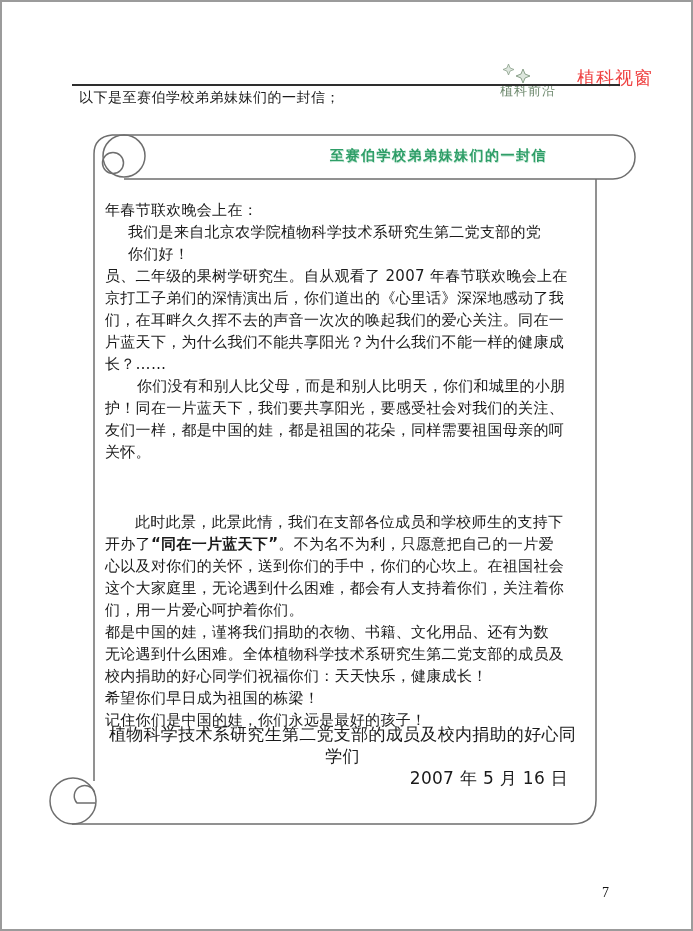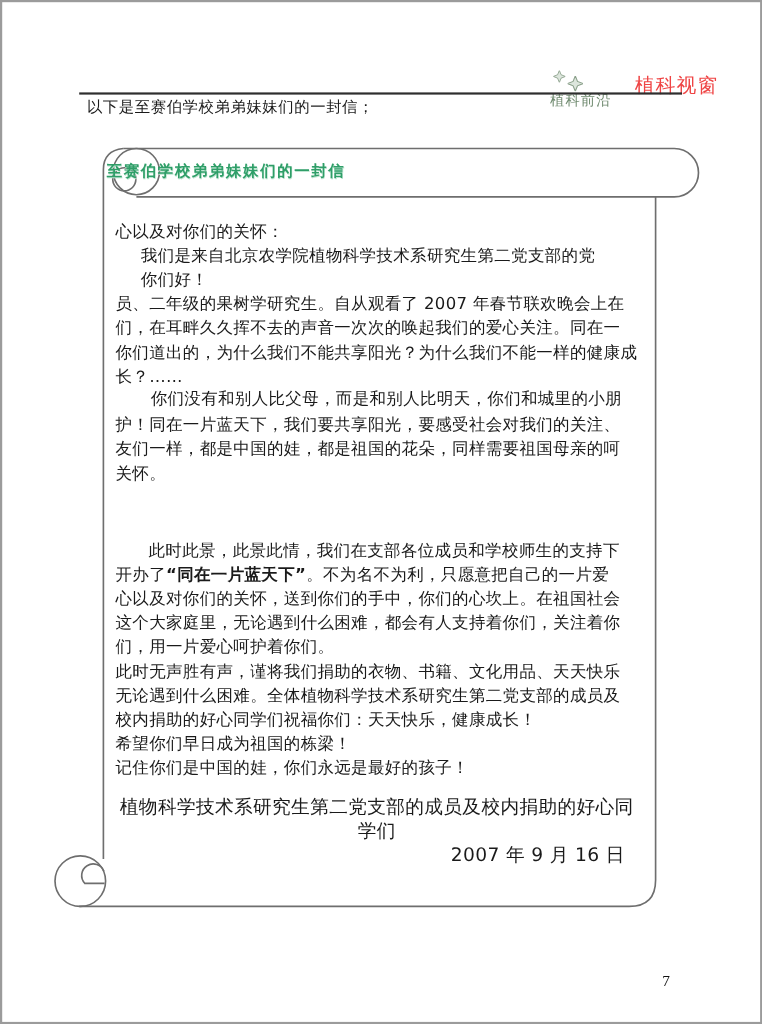--- a/index.html
+++ b/index.html
@@ -14,29 +14,29 @@
   .hdr-line2{left:575px;top:64px;font-size:18px;color:#ef4444;letter-spacing:1px;}
   .star1{left:501px;top:58px;}
   .star2{left:514px;top:66px;}
   .hdr-rule{left:70px;top:82px;width:548px;height:2px;background:#2e2e2e;}
   
   .intro{left:77px;top:87px;font-size:14px;letter-spacing:0.5px;}
   
   .scroll-svg{left:0;top:0;width:693px;height:931px;pointer-events:none;}
   
   .letter-title{
-    left:95px;top:145px;width:450px;text-align:left;
+    left:95px;top:145px;width:450px;text-align:right;
     font-size:14px;font-weight:bold;letter-spacing:1.5px;
     color:#2f9e68;text-shadow:0.5px 0.5px 0 #bfe6d2;
   }
   
   .letter-body{left:103px;top:197px;width:482px;font-size:15px;line-height:22px;letter-spacing:0.3px;}
   .letter-body .line{height:22px;white-space:nowrap;overflow:visible;}
   .indent1{padding-left:23px;}
-  .indent2{padding-left:32px;font-family:Liberation Mono, monospace;}
+  .indent2{padding-left:32px;}
   .indent3{padding-left:30px;margin-top:48px;}
   
   .sig{left:103px;top:721px;width:475px;font-size:17px;line-height:22px;letter-spacing:0.3px;}
   .sig .sig-name{text-align:center;}
   .sig .sig-date{text-align:right;padding-right:12px;}
   
   .pagenum{left:600px;top:883px;font-family:"Liberation Serif",serif;font-size:14px;color:#111;}
 </style>
 </head>
 <body>
@@ -72,43 +72,44 @@
       <path d="M 594 177 V 798 Q 594 822 570 822 H 70"></path>
 
       <circle cx="71" cy="799" r="23"></circle>
       <path d="M 93 801 H 75 A 10.5 10.5 0 1 1 92.5 790"></path>
     </g>
   </svg>
 
   <div class="abs letter-title">至赛伯学校弟弟妹妹们的一封信</div>
 
   <div class="abs letter-body">
-    <div class="line">心以及对你们的关怀：</div>
+    <div class="line">年春节联欢晚会上在：</div>
     <div class="line indent1">我们是来自北京农学院植物科学技术系研究生第二党支部的党</div>
     <div class="line indent1">你们好！</div>
     <div class="line">员、二年级的果树学研究生。自从观看了 2007 年春节联欢晚会上在</div>
+    <div class="line">京打工子弟们的深情演出后，你们道出的《心里话》深深地感动了我</div>
     <div class="line">们，在耳畔久久挥不去的声音一次次的唤起我们的爱心关注。同在一</div>
-    <div class="line">你们道出的，为什么我们不能共享阳光？为什么我们不能一样的健康成</div>
+    <div class="line">片蓝天下，为什么我们不能共享阳光？为什么我们不能一样的健康成</div>
     <div class="line">长？……</div>
     <div class="line indent2">你们没有和别人比父母，而是和别人比明天，你们和城里的小朋</div>
     <div class="line">护！同在一片蓝天下，我们要共享阳光，要感受社会对我们的关注、</div>
     <div class="line">友们一样，都是中国的娃，都是祖国的花朵，同样需要祖国母亲的呵</div>
     <div class="line">关怀。</div>
     <div class="line indent3">此时此景，此景此情，我们在支部各位成员和学校师生的支持下</div>
     <div class="line"><span>开办了</span><b>“同在一片蓝天下”</b><span>。不为名不为利，只愿意把自己的一片爱</span></div>
     <div class="line">心以及对你们的关怀，送到你们的手中，你们的心坎上。在祖国社会</div>
     <div class="line">这个大家庭里，无论遇到什么困难，都会有人支持着你们，关注着你</div>
     <div class="line">们，用一片爱心呵护着你们。</div>
-    <div class="line">此时无声胜有声，谨将我们捐助的衣物、书籍、文化用品、天天快乐</div>
+    <div class="line">都是中国的娃，谨将我们捐助的衣物、书籍、文化用品、还有为数</div>
     <div class="line">无论遇到什么困难。全体植物科学技术系研究生第二党支部的成员及</div>
     <div class="line">校内捐助的好心同学们祝福你们：天天快乐，健康成长！</div>
     <div class="line">希望你们早日成为祖国的栋梁！</div>
     <div class="line">记住你们是中国的娃，你们永远是最好的孩子！</div>
   </div>
 
   <div class="abs sig">
     <div class="sig-name">植物科学技术系研究生第二党支部的成员及校内捐助的好心同学们</div>
-    <div class="sig-date">2007 年 9 月 16 日</div>
+    <div class="sig-date">2007 年 5 月 16 日</div>
   </div>
 
   <div class="abs pagenum">7</div>
 
 </div>
 
 </body></html>

